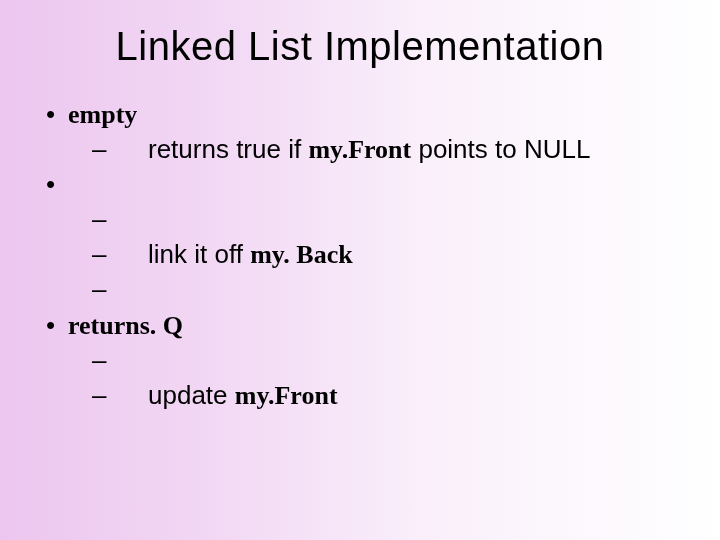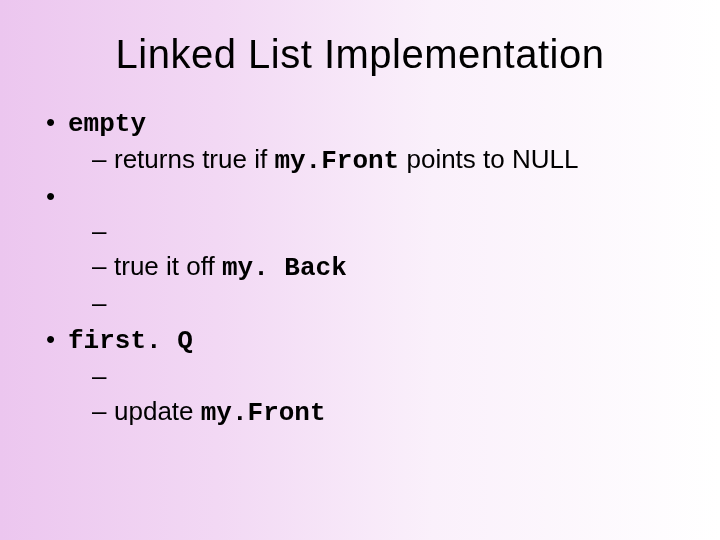--- a/index.html
+++ b/index.html
@@ -17,21 +17,21 @@
   .slide {
     box-sizing: border-box;
     padding: 24px 40px 40px 40px;
     width: 100%;
     height: 100%;
   }
   .title {
     font-size: 40px;
     font-weight: 400;
     text-align: center;
-    margin: 8px 0 28px 0;
+    margin: 0 0 28px 0;
     letter-spacing: 0.5px;
   }
   ul.top {
     list-style: none;
     padding: 0;
     margin: 0 0 0 6px;
     font-size: 26px;
     line-height: 1.35;
   }
   ul.top > li {
@@ -41,38 +41,39 @@
   .bullet-row {
     display: flex;
     align-items: baseline;
   }
   .bullet-mark {
     width: 22px;
     flex: 0 0 22px;
     text-align: left;
   }
   .code {
-    font-family: Liberation Mono, monospace;
+    font-family: Liberation Serif, serif;
     font-weight: bold;
   }
   ul.sub {
     list-style: none;
     padding: 0 0 0 46px;
     margin: 0;
   }
   ul.sub > li {
     display: flex;
     align-items: baseline;
   }
   .dash {
     width: 22px;
     flex: 0 0 22px;
   }
   .sub-text {
     font-size: 26px;
+    margin-left: 34px;
   }
   
   .mix .code { display: inline; }
 </style>
 </head>
 <body>
 
 <div class="slide">
   <h1 class="title">Linked List Implementation</h1>
 
@@ -97,33 +98,33 @@
       <div class="bullet-row">
         <span class="bullet-mark">•</span>
       </div>
       <ul class="sub">
         <li>
           <span class="dash">–</span>
         </li>
         <li>
           <span class="dash">–</span>
           <span class="sub-text mix">
-            <span>true it off </span><span class="code">my. Back</span><span></span>
+            <span>link it off </span><span class="code">my. Back</span><span></span>
           </span>
         </li>
         <li>
           <span class="dash">–</span>
         </li>
       </ul>
     </li>
 
     <li>
       <div class="bullet-row">
         <span class="bullet-mark">•</span>
-        <span class="code">first. Q</span>
+        <span class="code">returns. Q</span>
       </div>
       <ul class="sub">
         <li>
           <span class="dash">–</span>
         </li>
         <li>
           <span class="dash">–</span>
           <span class="sub-text mix">
             <span>update </span><span class="code">my.Front</span><span></span>
           </span>

